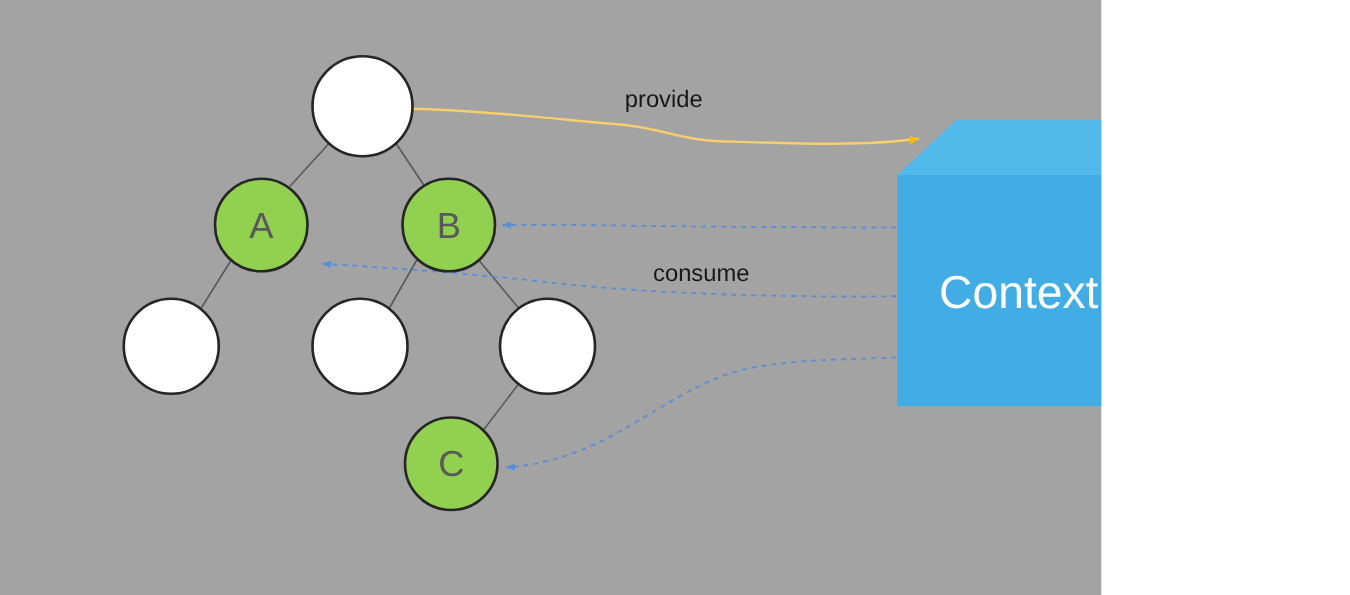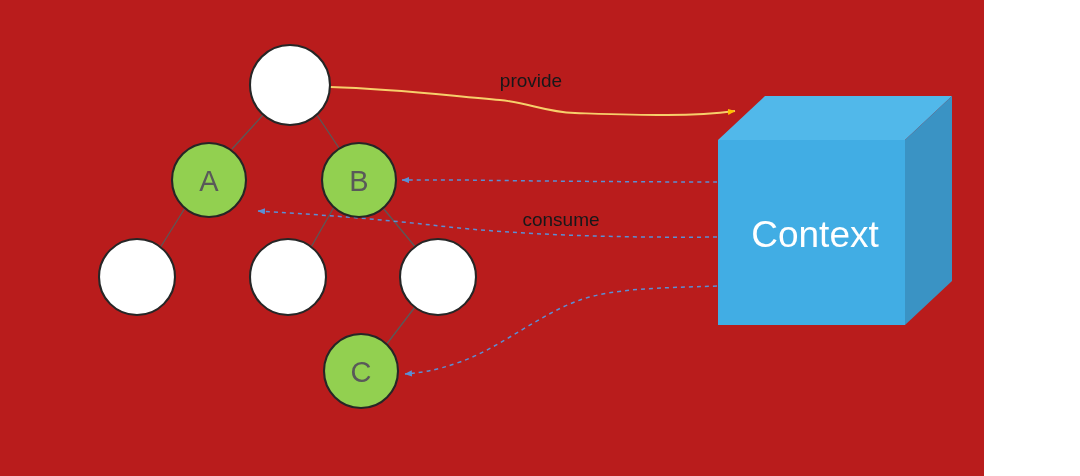--- a/index.html
+++ b/index.html
@@ -5,23 +5,23 @@
   html, body {
     margin: 0;
     padding: 0;
     background: #ffffff;
   }
   body {
     font-family: "Liberation Sans", sans-serif;
   }
   #canvas {
     position: relative;
-    width: 984px;
+    width: 881px;
     height: 476px;
-    background: #b91c1c;
+    background: #a3a3a3;
     overflow: hidden;
   }
   #diagram-svg {
     position: absolute;
     left: 0;
     top: 0;
     width: 1080px;
     height: 476px;
     display: block;
   }

